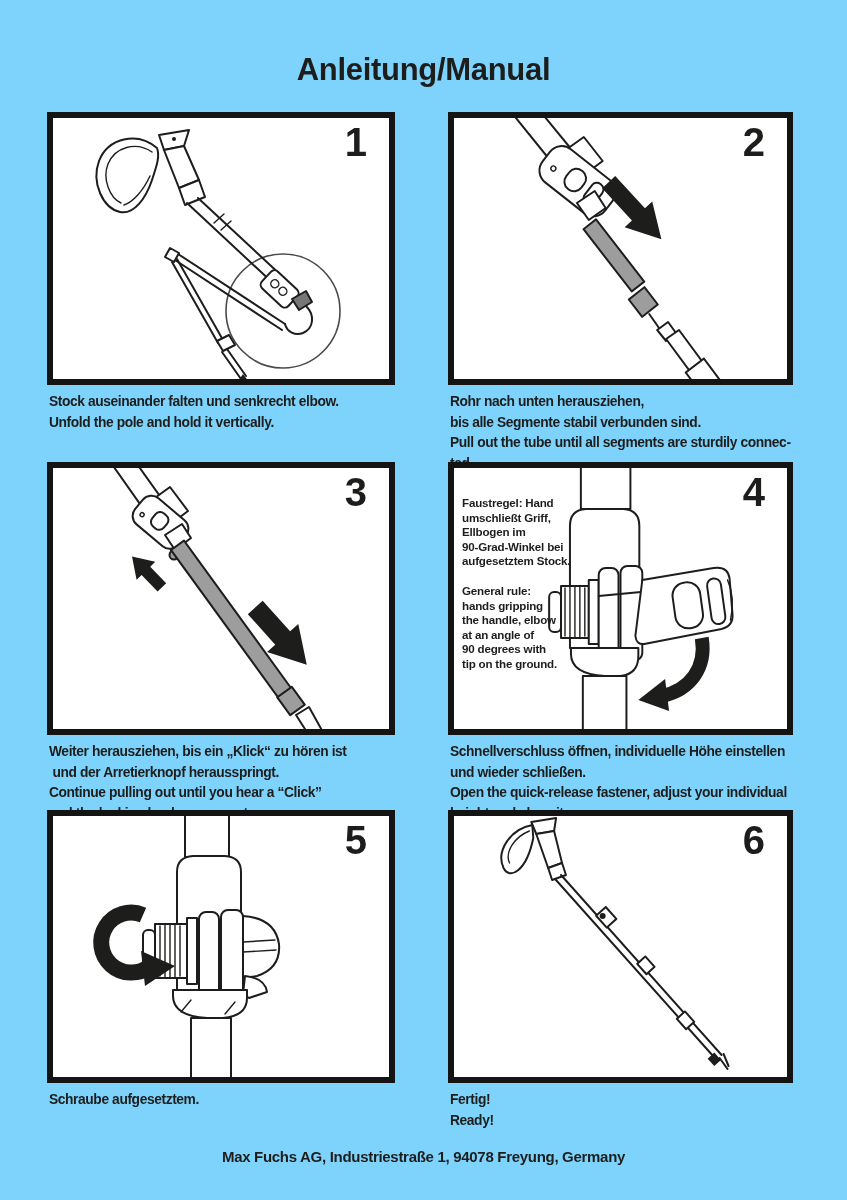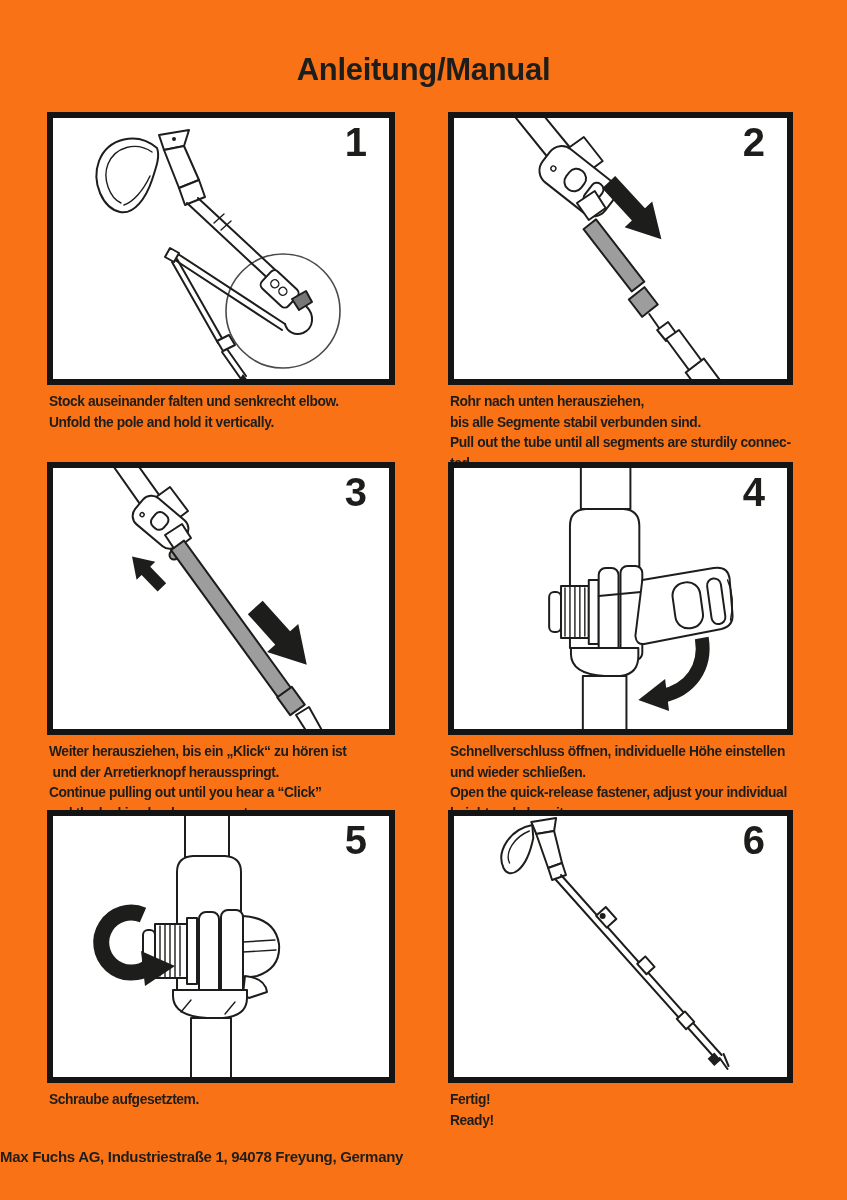--- a/index.html
+++ b/index.html
@@ -1,32 +1,32 @@
 <!DOCTYPE html>
 <html style="--ink: #1d1d1b; --frame: #141414; --tube_gray: #9d9d9d; --magnifier: #4a4a4a;"><head>
 <meta charset="utf-8">
 <style>
   html,body{margin:0;padding:0;background:#fff}
-  .page{position:relative;width:847px;height:1200px;background:#f97316;overflow:hidden;
+  .page{position:relative;width:847px;height:1200px;background:#7dd3fc;overflow:hidden;
         font-family:"Liberation Sans",sans-serif;color:var(--ink,#1d1d1b)}
   .title{position:absolute;top:52px;left:0;width:100%;text-align:center;margin:0;
          font-size:31px;font-weight:700;letter-spacing:-.3px}
   .cell{position:absolute}
   .c1{left:47px;width:348px}
   .c2{left:448px;width:345px}
   .r1{top:112px}.r2{top:462px}.r3{top:810px}
   .panel{position:relative;height:261px;border:6px solid var(--frame,#141414);background:#fff}
   .panel svg{position:absolute;left:0;top:0;width:100%;height:100%}
   .num{position:absolute;top:4px;right:22px;font-size:40px;font-weight:700;line-height:1}
   .caption{margin:7px 0 0 2px;font-size:13.8px;font-weight:700;line-height:20.5px;letter-spacing:-.4px}
   .cap-line{display:block;white-space:pre}
   .hint{position:absolute;left:8px;top:28px;width:114px;font-size:11.6px;font-weight:700;
         line-height:14.6px;letter-spacing:-.2px}
   .hint p{margin:0 0 15px 0;white-space:pre-line}
-  .footer{position:absolute;top:1148px;left:0;width:100%;margin:0;
+  .footer{position:absolute;top:1148px;left:0;width:100%;text-align:center;margin:0;
           font-size:15px;font-weight:700;letter-spacing:-.3px}
   
   .s{stroke:var(--ink,#1d1d1b);stroke-width:2;stroke-linejoin:round;stroke-linecap:round;fill:none}
   .w{stroke:var(--ink,#1d1d1b);stroke-width:2;stroke-linejoin:round;fill:#fff}
   .g{stroke:var(--ink,#1d1d1b);stroke-width:2;stroke-linejoin:round;fill:var(--tube_gray,#9d9d9d)}
   .k{fill:var(--ink,#1d1d1b);stroke:none}
   .thin{stroke-width:1.4}
 </style>
 </head>
 <body>
@@ -163,20 +163,33 @@
           <rect class="w" x="258" y="114" width="14" height="46" rx="7"></rect>
         </g>
         <path class="s thin" d="M276,112 Q284,130 279,152"></path>
         <path class="w" d="M118,186 Q118,206 152,208 L168,208 Q186,206 186,188 L186,180 L118,180 Z"></path>
         <rect class="w" x="130" y="208" width="44" height="58"></rect>
         <g>
           <path d="M250,170 C255,200 238,222 210,228" fill="none" stroke="#1d1d1b" stroke-width="14"></path>
           <polygon class="k" points="186,232 213,211 217,243"></polygon>
         </g>
       </svg>
+      <div class="hint">
+        <p>Faustregel: Hand
+umschließt Griff,
+Ellbogen im
+90-Grad-Winkel bei
+aufgesetztem Stock.</p>
+        <p>General rule:
+hands gripping
+the handle, elbow
+at an angle of
+90 degrees with
+tip on the ground.</p>
+      </div>
       <div class="num">4</div>
     </div>
     <p class="caption">
       <span class="cap-line">Schnellverschluss öffnen, individuelle Höhe einstellen
 und wieder schließen.</span>
       <span class="cap-line">Open the quick-release fastener, adjust your individual
 height and close it.</span>
     </p>
   </section>
 

